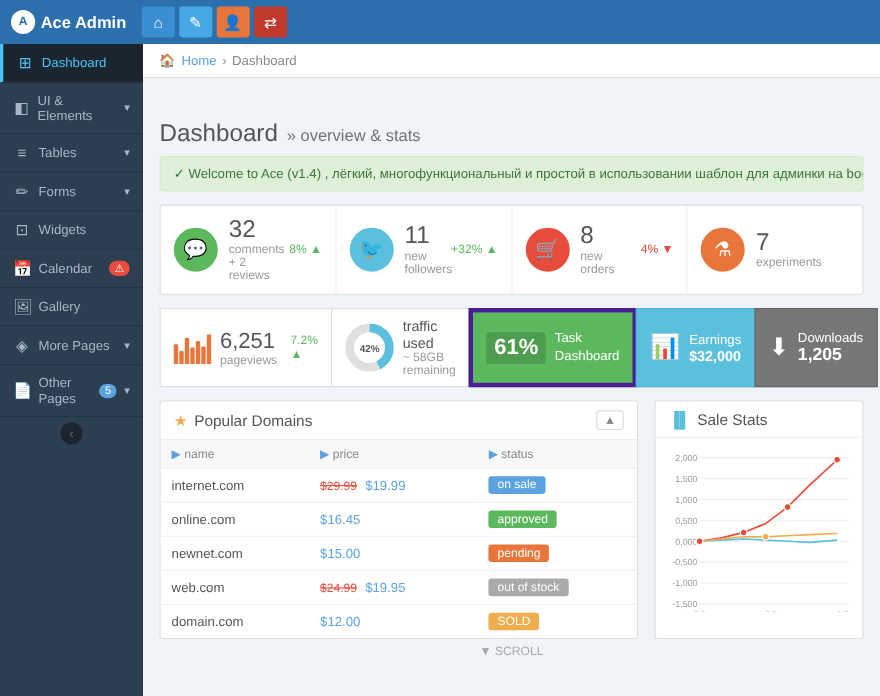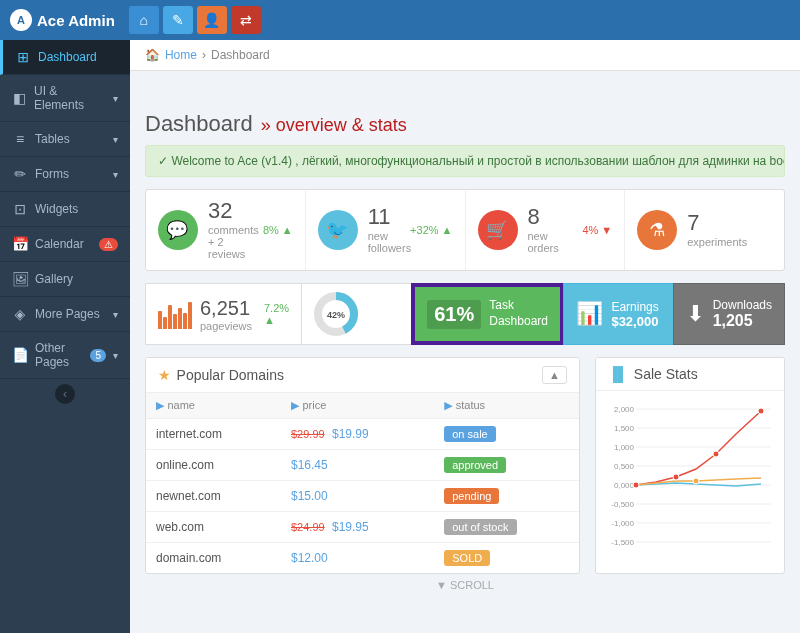--- a/index.html
+++ b/index.html
@@ -33,21 +33,21 @@
     
     .content { flex: 1; overflow-y: auto; background: #f0f3f7; }
 
     
     .breadcrumb-bar { background: white; padding: 8px 15px; border-bottom: 1px solid #e0e0e0; display: flex; align-items: center; gap: 5px; font-size: 12px; color: #888; }
     .breadcrumb-bar a { color: #5ba3e0; text-decoration: none; }
 
     
     .page-header { padding: 12px 15px 8px; display: flex; align-items: baseline; gap: 8px; }
     .page-title { font-size: 22px; color: #555; font-weight: 300; }
-    .page-subtitle { color: #b91c1c; font-size: 18px; margin-top: 32px; }
+    .page-subtitle { color: #737373; font-size: 15px; margin-top: 32px; }
 
     
     .alert-banner { margin: 0 15px 12px; background: #dff0d8; border: 1px solid #d6e9c6; border-radius: 3px; padding: 8px 12px; color: #3c763d; font-size: 12px; display: flex; align-items: center; gap: 6px; overflow: hidden; white-space: nowrap; }
 
     
     .stats-row { display: flex; gap: 0; margin: 0 15px 12px; background: white; border: 1px solid #ddd; border-radius: 3px; overflow: hidden; }
     .stat-card { flex: 1; padding: 10px 12px; border-right: 1px solid #eee; display: flex; align-items: center; gap: 10px; min-width: 0; }
     .stat-card:last-child { border-right: none; }
     .stat-icon { width: 40px; height: 40px; border-radius: 50%; display: flex; align-items: center; justify-content: center; flex-shrink: 0; font-size: 18px; }
     .stat-icon.green { background: #5cb85c; color: white; }
@@ -245,20 +245,24 @@
       </div>
 
       <div style="flex:1; background:white; border:1px solid #ddd; margin-right:-1px; padding:8px 12px; display:flex; align-items:center; gap:8px;">
         <div style="position:relative;width:44px;height:44px;flex-shrink:0;">
           <svg width="44" height="44" viewBox="0 0 44 44">
             <circle cx="22" cy="22" r="18" fill="none" stroke="#e0e0e0" stroke-width="8"></circle>
             <circle cx="22" cy="22" r="18" fill="none" stroke="#5bc0de" stroke-width="8" stroke-dasharray="47.9 65.9" stroke-linecap="butt" transform="rotate(-90 22 22)"></circle>
             <text x="22" y="26" text-anchor="middle" font-size="9" fill="#555" font-weight="bold">42%</text>
           </svg>
         </div>
+        <div>
+          <div style="font-size:13px;color:#555;font-weight:500;">traffic used</div>
+          <div style="font-size:11px;color:#999;">~ 58GB remaining</div>
+        </div>
       </div>
 
       <div class="prog-card">
         <div class="prog-pct">61%</div>
         <div class="prog-label">
           <div>Task</div>
           <div>Dashboard</div>
         </div>
       </div>
 

